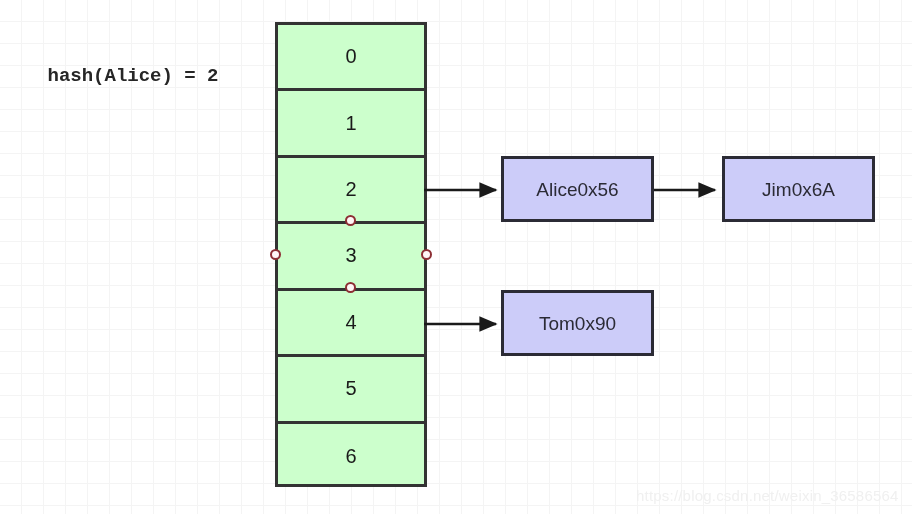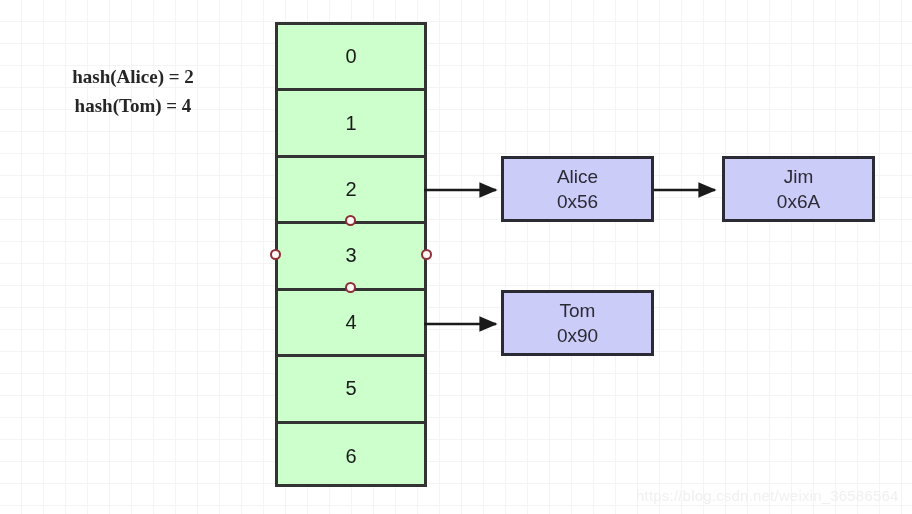--- a/index.html
+++ b/index.html
@@ -34,21 +34,21 @@
   }
 
   
   #hash-legend {
     position: absolute;
     left: 18px;
     top: 62px;
     width: 230px;
     text-align: center;
     color: #262626;
-    font-family: Liberation Serif, serif;
+    font-family: Liberation Mono, monospace;
     font-weight: bold;
     font-size: 19px;
     line-height: 29px;
     white-space: nowrap;
   }
 
   
   #bucket-table {
     position: absolute;
     left: 275px;
@@ -74,21 +74,21 @@
   }
   .bucket-row.last { border-bottom: none; }
 
   
   .node-box {
     position: absolute;
     box-sizing: border-box;
     background: #ccccf9;
     border: 3px solid #2b2b35;
     display: flex;
-    flex-direction: column;
+    flex-direction: row;
     align-items: center;
     justify-content: center;
     color: #2b2b35;
     font-family: "Liberation Sans", sans-serif;
     font-size: 19px;
     line-height: 25px;
   }
   #node-alice { left: 501px; top: 156px; width: 153px; height: 66px; }
   #node-jim   { left: 722px; top: 156px; width: 153px; height: 66px; text-align: center; }
   #node-tom   { left: 501px; top: 290px; width: 153px; height: 66px; align-items: center; }
@@ -122,21 +122,20 @@
 </style>
 </head>
 <body>
 
 <div id="canvas">
 
   <div id="grid-fine"></div>
 
   <div id="hash-legend">
     <div>hash(Alice) = 2</div>
-    <div>hash(Tom) = 4</div>
   </div>
 
   <div id="bucket-table">
     <div class="bucket-row">
       <span>0</span>
     </div>
     <div class="bucket-row">
       <span>1</span>
     </div>
     <div class="bucket-row">

